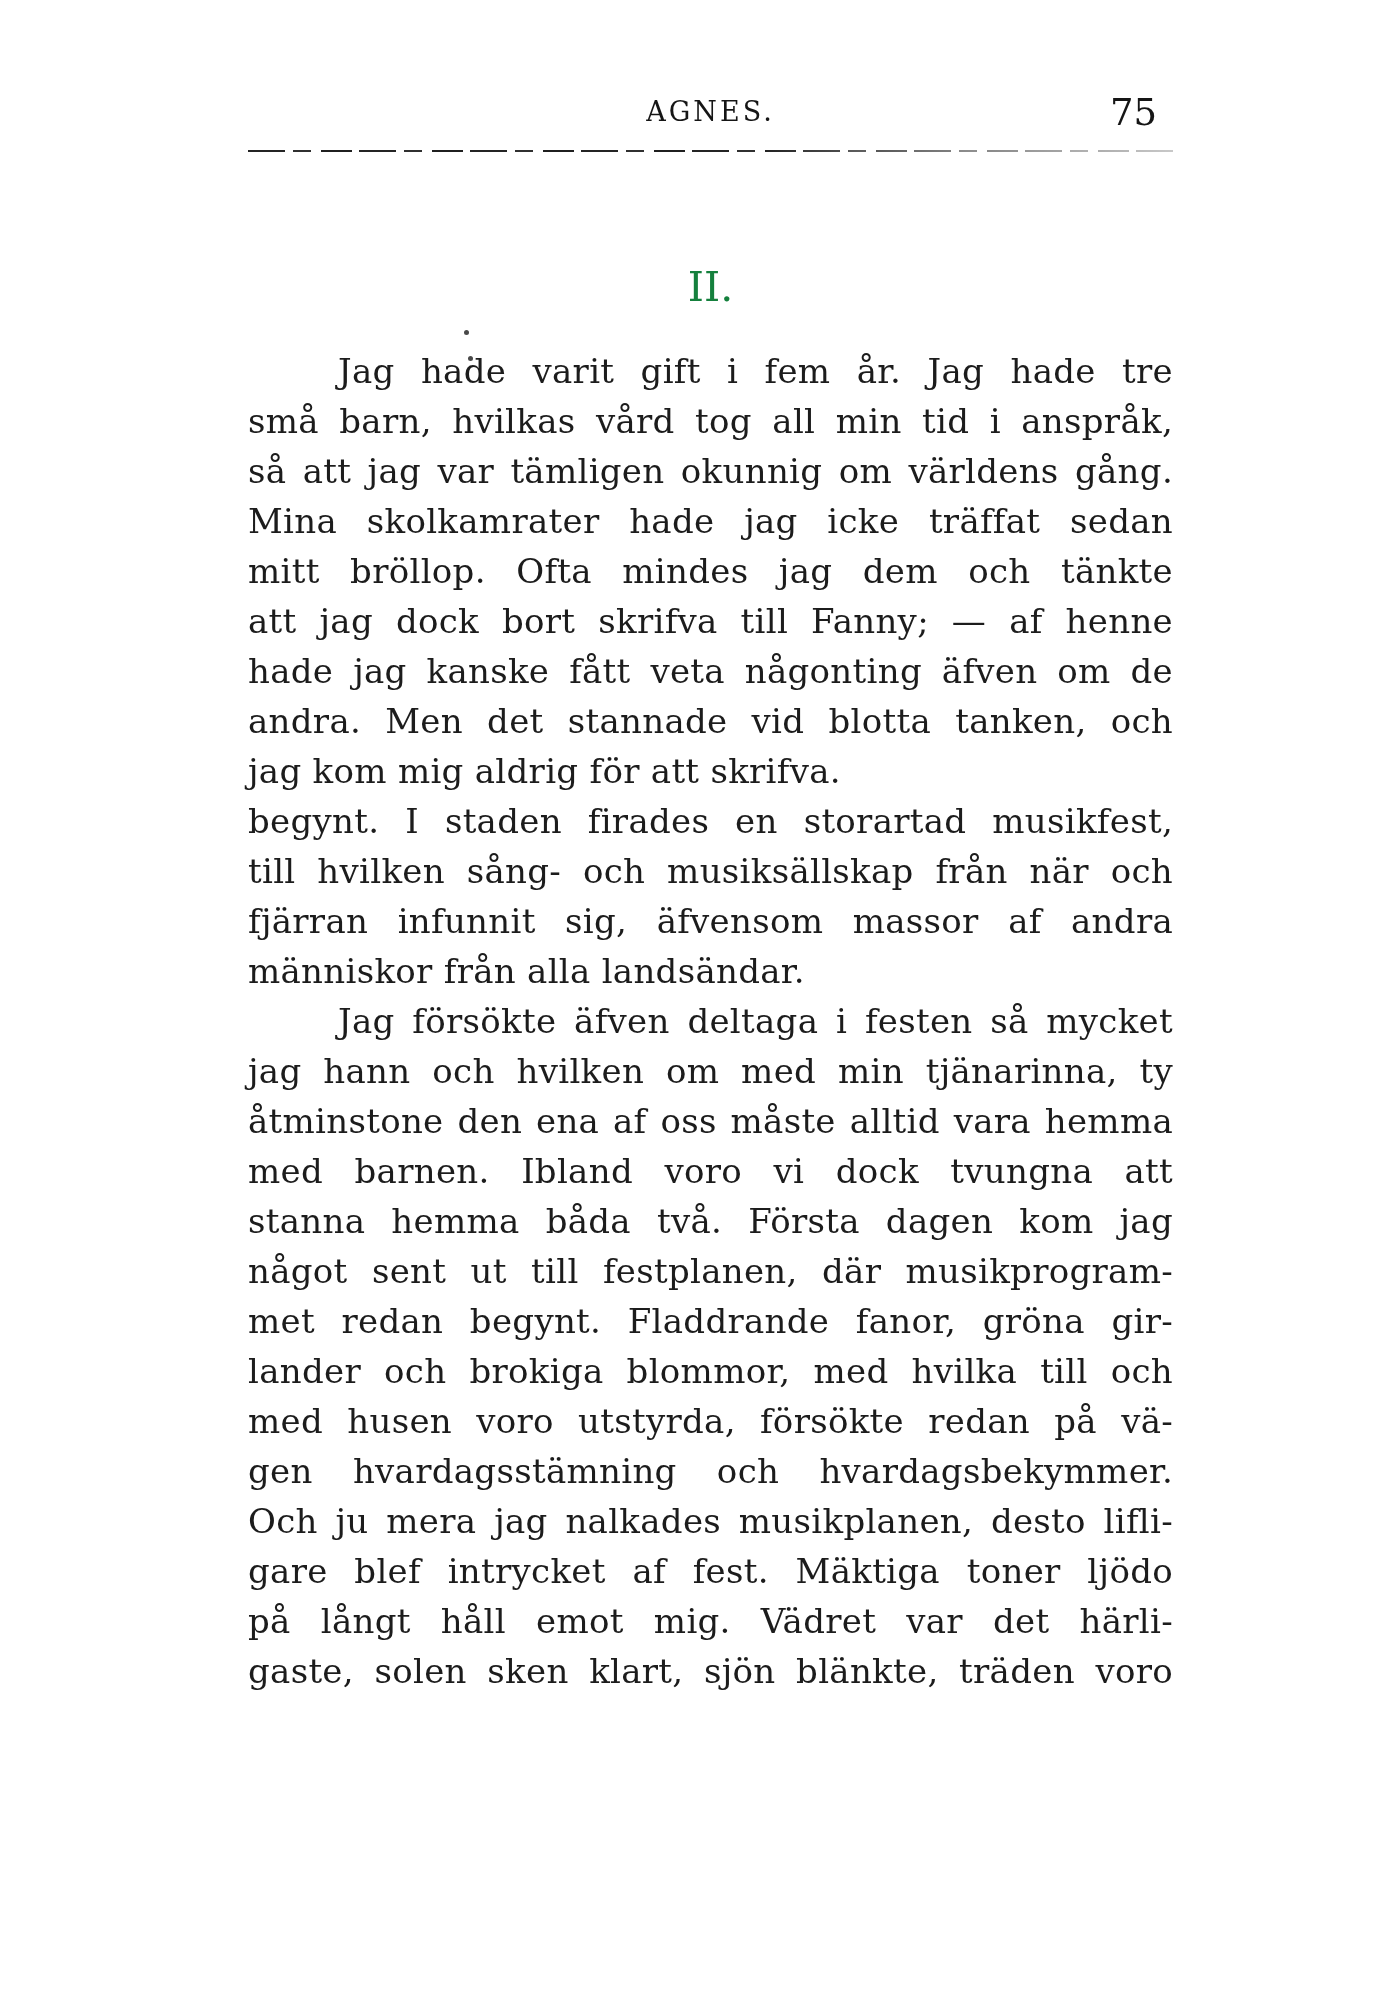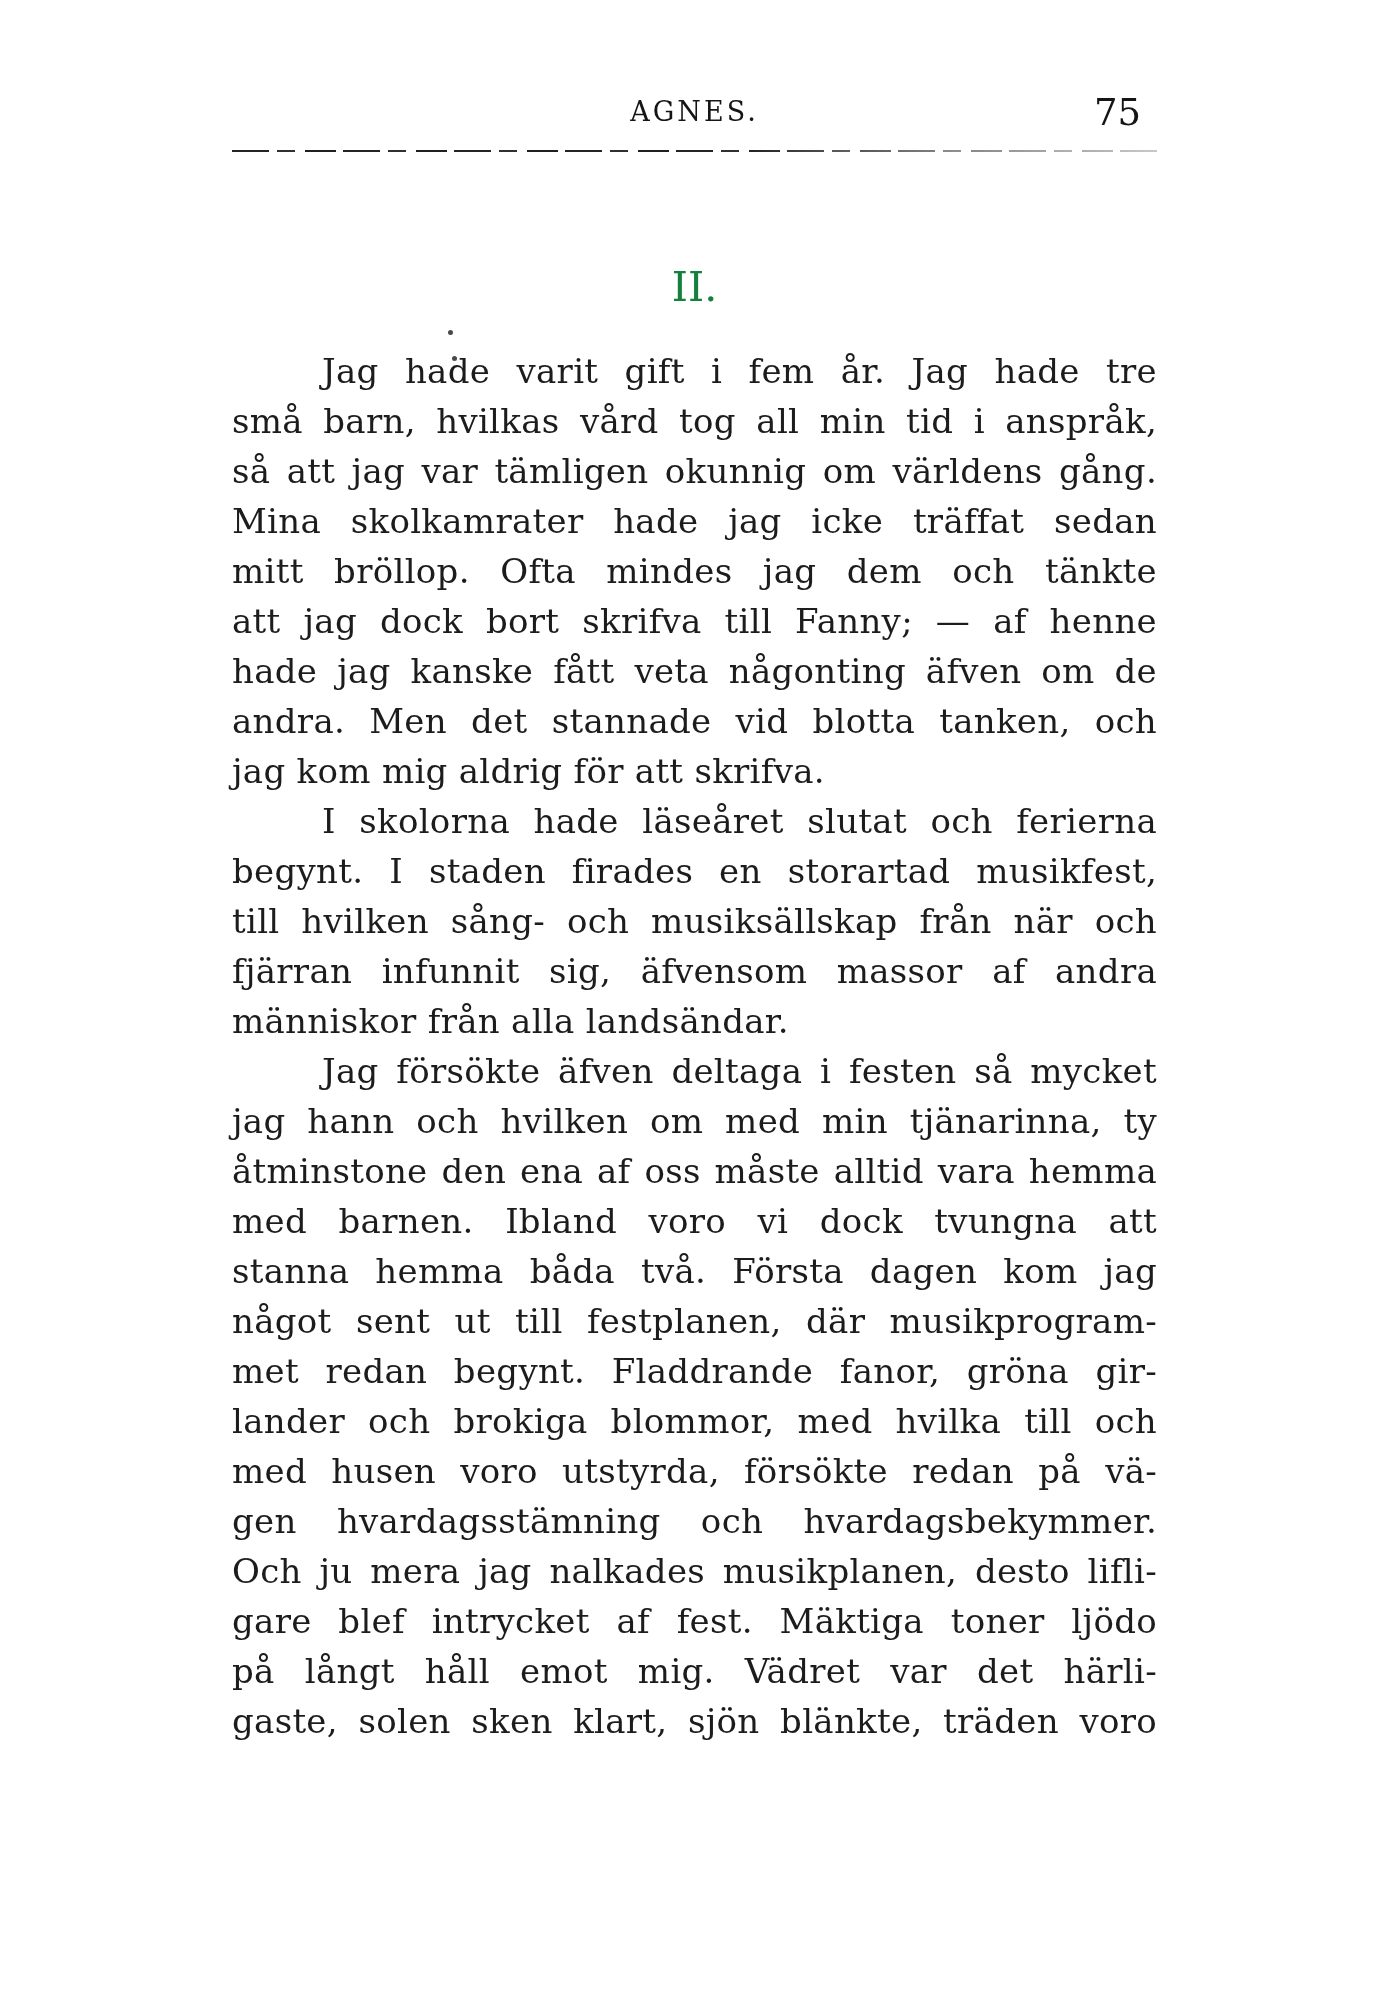--- a/index.html
+++ b/index.html
@@ -12,20 +12,21 @@
     background: #ffffff;
     font-family: "DejaVu Serif", "Liberation Serif", serif;
     color: #1c1c1c;
     overflow: hidden;
     position: relative;
   }
   .page {
     position: relative;
     width: 1375px;
     height: 2006px;
+    margin-left: 16px;
   }
   .content {
     position: relative;
     width: 925px;
     margin-left: 232px;
   }
   .pagehead {
     display: flex;
     align-items: baseline;
     justify-content: center;
@@ -121,21 +122,20 @@
           <div class="line">små barn, hvilkas vård tog all min tid i anspråk,</div>
           <div class="line">så att jag var tämligen okunnig om världens gång.</div>
           <div class="line">Mina skolkamrater hade jag icke träffat sedan</div>
           <div class="line">mitt bröllop. Ofta mindes jag dem och tänkte</div>
           <div class="line">att jag dock bort skrifva till Fanny; — af henne</div>
           <div class="line">hade jag kanske fått veta någonting äfven om de</div>
           <div class="line">andra. Men det stannade vid blotta tanken, och</div>
           <div class="line endline">jag kom mig aldrig för att skrifva.</div>
         </div>
         <div>
-          <div class="line first">I skolorna hade läseåret slutat och ferierna</div>
           <div class="line">begynt. I staden firades en storartad musikfest,</div>
           <div class="line">till hvilken sång- och musiksällskap från när och</div>
           <div class="line">fjärran infunnit sig, äfvensom massor af andra</div>
           <div class="line endline">människor från alla landsändar.</div>
         </div>
         <div>
           <div class="line first">Jag försökte äfven deltaga i festen så mycket</div>
           <div class="line">jag hann och hvilken om med min tjänarinna, ty</div>
           <div class="line">åtminstone den ena af oss måste alltid vara hemma</div>
           <div class="line">med barnen. Ibland voro vi dock tvungna att</div>

